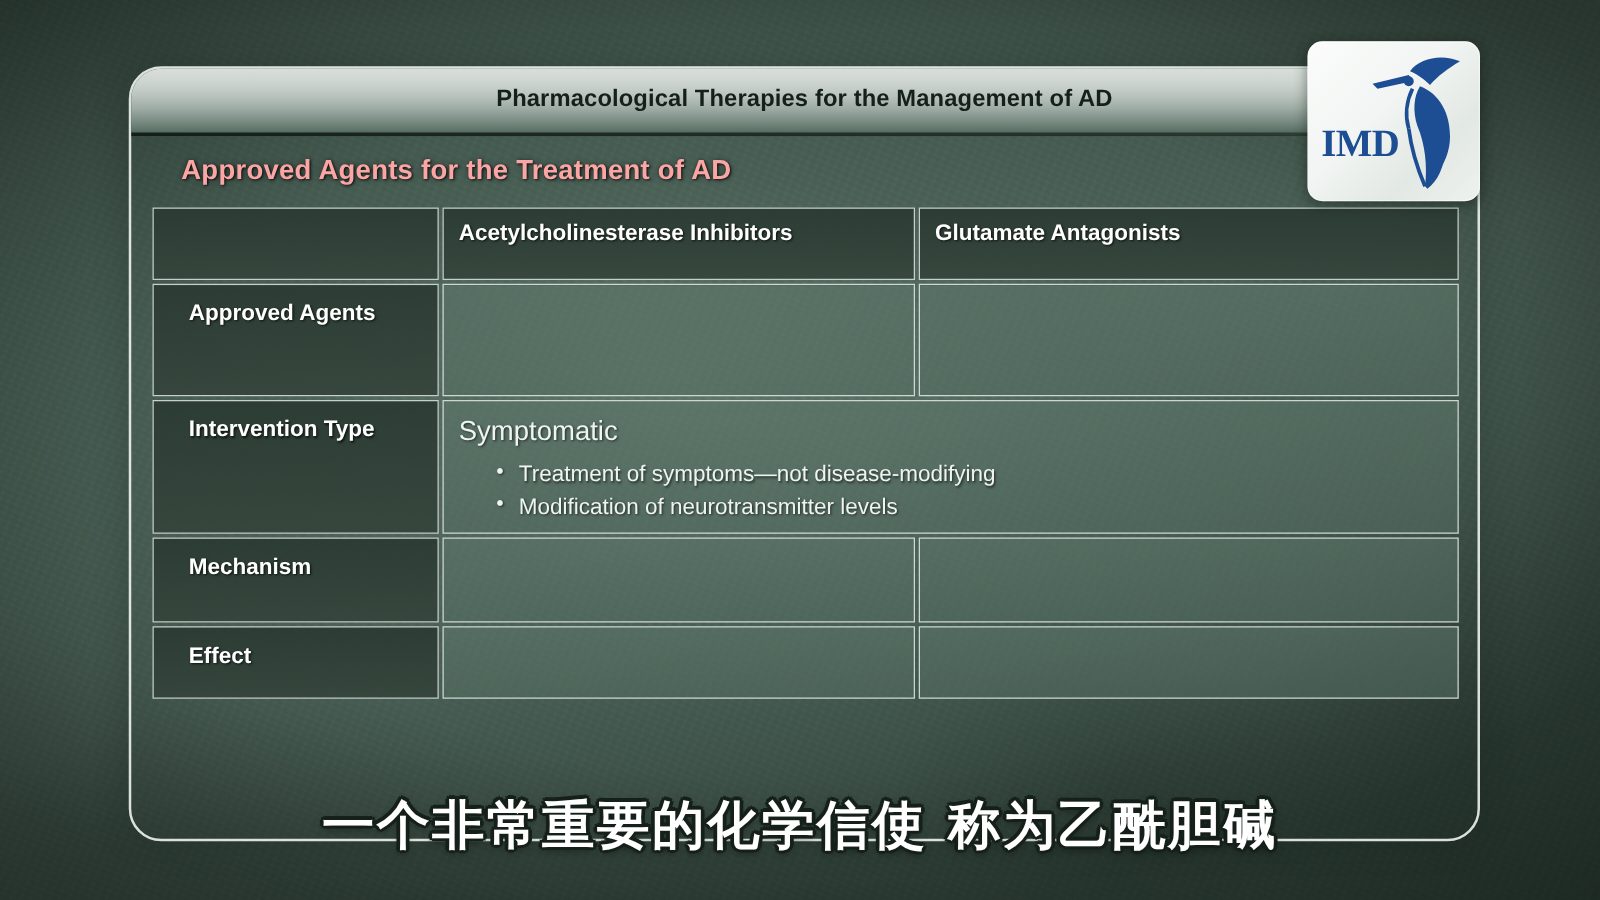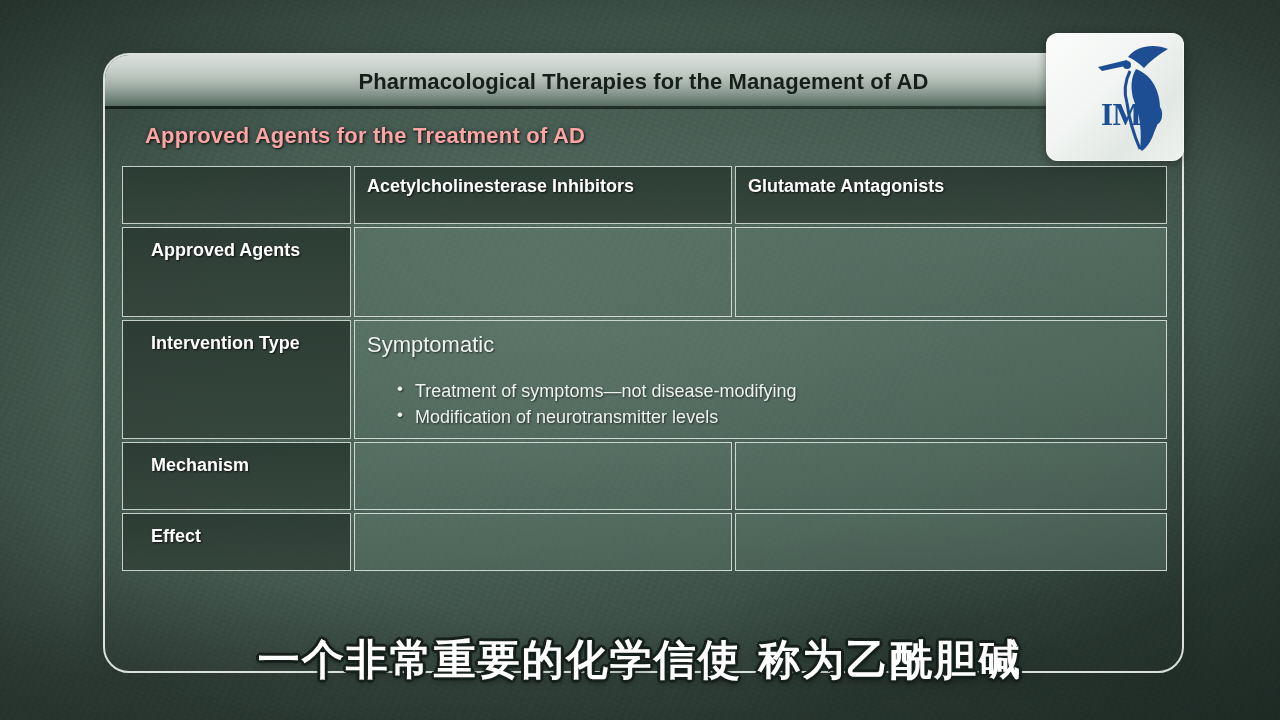--- a/index.html
+++ b/index.html
@@ -83,21 +83,21 @@
     position: absolute;
     left: 0; right: 0; bottom: 0;
     height: 3px;
     background: linear-gradient(to right, rgba(12,20,16,.85), rgba(20,30,24,.6) 85%, rgba(20,30,24,0));
   }
   #title-text {
     position: absolute;
     left: 0; right: 0;
     top: 14px;
     text-align: center;
-    font-size: 22px;
+    font-size: 19px;
     font-weight: bold;
     color: #16201b;
     letter-spacing: .1px;
     white-space: nowrap;
   }
 
   
   #section-heading {
     position: absolute;
     left: 40px;
@@ -171,21 +171,21 @@
     padding: 9px 12px 8px 12px;
     color: #eef4f0;
     text-shadow: 1px 1px 2px rgba(0,0,0,.6);
   }
   .content-lead {
     font-size: 22px;
     line-height: 1.35;
   }
   .bullets {
     list-style: none;
-    margin: 18px 0 0 30px;
+    margin: 6px 0 0 30px;
   }
   .bullets li {
     position: relative;
     font-size: 18px;
     line-height: 1.45;
     padding-left: 18px;
   }
   .bullets li:before {
     content: "\2022";
     position: absolute;
@@ -211,21 +211,20 @@
   }
   #logo-word {
     position: absolute;
     left: 11px;
     bottom: 28px;
     font-family: "Liberation Serif", serif;
     font-size: 31px;
     font-weight: bold;
     color: #1d4e93;
     letter-spacing: -.5px;
-    margin-left: 44px;
   }
   #logo-bird {
     position: absolute;
     right: 6px;
     top: 8px;
     width: 84px;
     height: 112px;
   }
 
   

